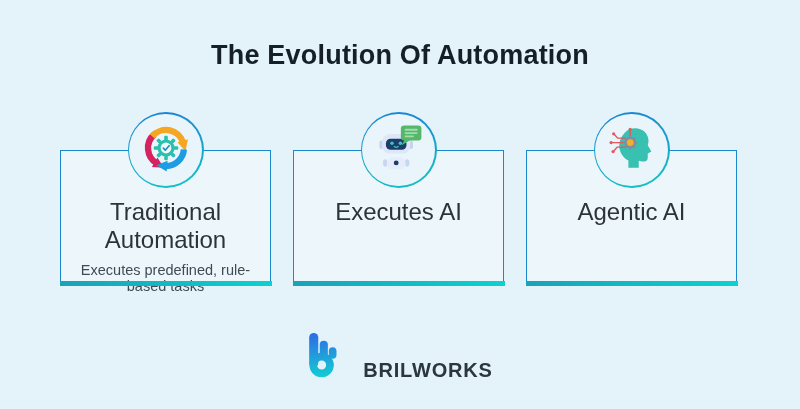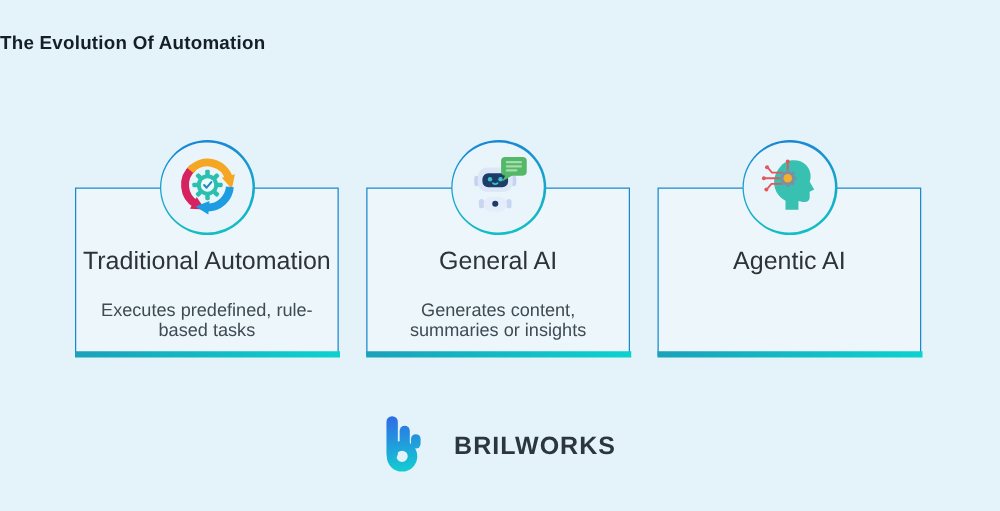--- a/index.html
+++ b/index.html
@@ -3,22 +3,22 @@
 <meta charset="utf-8">
 <style>
   * { margin:0; padding:0; box-sizing:border-box; }
   html,body { background:#ffffff; }
   .stage {
     position:relative; width:800px; height:409px; overflow:hidden;
     background:#e4f3f9;
     font-family:"Liberation Sans", sans-serif;
   }
   .page-title {
-    position:absolute; top:26px; left:0; width:100%;
-    text-align:left; font-size:15px; font-weight:600;
+    position:absolute; top:40px; left:0; width:100%;
+    text-align:center; font-size:27px; font-weight:600;
     color:#141f29; letter-spacing:0.2px;
   }
   .card {
     position:absolute; top:150px; width:211px; height:135px;
     background:#edf7fb; border:1.5px solid #1a88cc;
   }
   .card-1 { left:60px; }
   .card-2 { left:293px; }
   .card-3 { left:526px;padding-left:48px; }
   .accent-bar {
@@ -31,28 +31,28 @@
     background:linear-gradient(170deg,#1a82d6 0%,#12c4c2 100%);
     padding:1.6px;
   }
   .icon-circle {
     width:100%; height:100%; border-radius:50%;
     background:#e9f5fa;
     display:flex; align-items:center; justify-content:center;
   }
   .card-body { position:absolute; top:47px; left:0; right:0; text-align:center; }
   .card-title {
-    font-size:20px; font-weight:500; color:#2d333b; margin-bottom:20px;
+    font-size:24px; font-weight:500; color:#2d333b; margin-bottom:8px;
   }
   .card-desc {
     font-size:14.5px; line-height:16px; color:#3f4a55; white-space:pre-line;
   }
   .footer-logo {
     position:absolute; top:332px; left:0; width:100%;
-    display:flex; align-items:center; justify-content:center; gap:21px;
+    display:flex; align-items:flex-end; justify-content:center; gap:21px;
   }
   .brand-text {
     font-size:20px; font-weight:700; color:#2b3640; letter-spacing:0.8px;
   }
 </style>
 </head>
 <body>
 
 <div class="stage">
 
@@ -113,23 +113,21 @@
             <polygon points="36,21 33,27 43,21" fill="#55b869"></polygon>
             <rect x="32" y="6" width="22" height="16" rx="3.5" fill="#55b869"></rect>
             <rect x="36" y="9.5" width="14" height="1.9" rx="0.9" fill="#a5dcae"></rect>
             <rect x="36" y="13" width="14" height="1.9" rx="0.9" fill="#a5dcae"></rect>
             <rect x="36" y="16.5" width="10" height="1.9" rx="0.9" fill="#a5dcae"></rect>
           </svg>
         </span>
       </div>
     </div>
     <div class="card-body">
-      <h2 class="card-title">General AI</h2>
-      <p class="card-desc">Generates content,
-summaries or insights</p>
+      <h2 class="card-title">Executes AI</h2>
     </div>
     <div class="accent-bar"></div>
   </div>
 
   <div class="card card-3">
     <div class="icon-ring">
       <div class="icon-circle">
         <span>
           <svg width="54" height="54" viewBox="0 0 60 60">
             <path d="M22 13 C27 7 38 6 44 12 C48 16 49.5 22 47.5 27 L51.5 34 L47.5 36 L47.5 41 C47.5 44 44.5 45.5 41.5 45 L37.5 44.2 L37.5 52 L26 52 L26 44 C19 40 15 33 16 25 C16.8 20 19 16 22 13 Z" fill="#38c0b0"></path>

